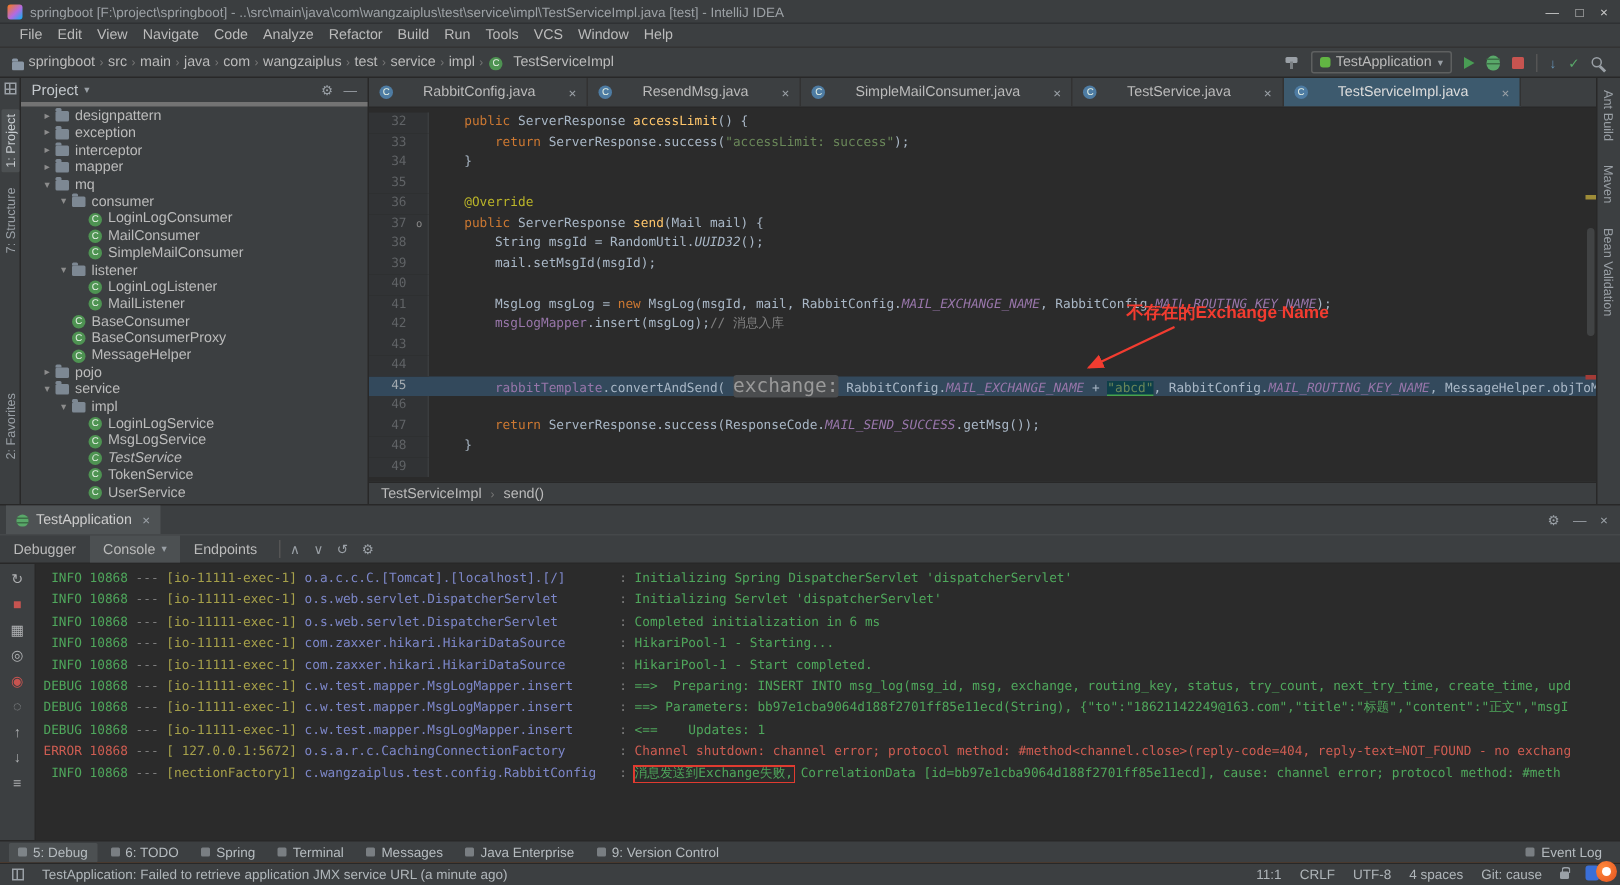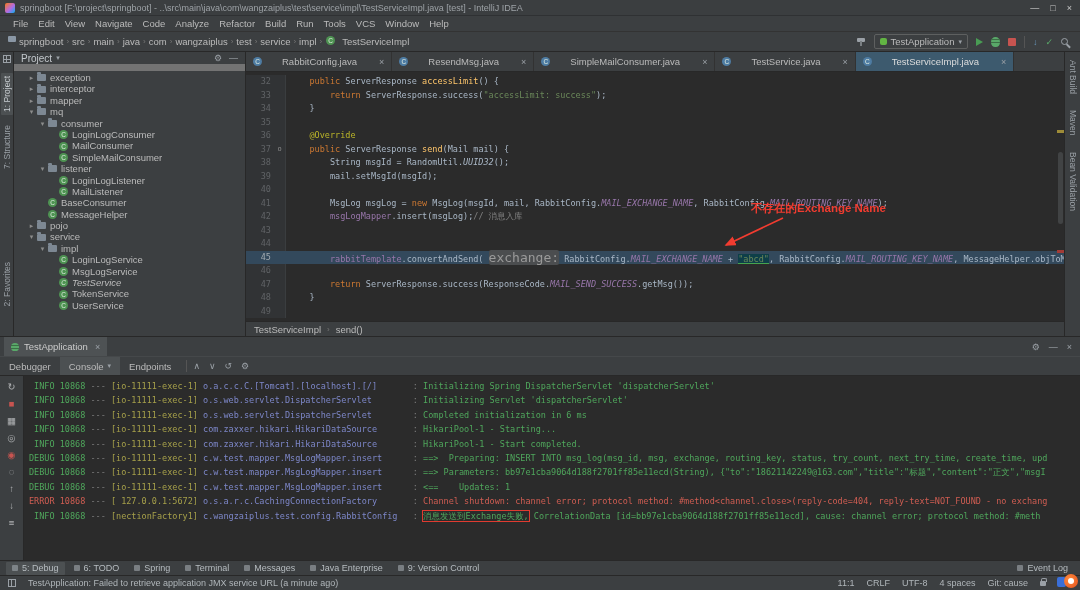--- a/index.html
+++ b/index.html
@@ -13,21 +13,21 @@
 .tb-title{flex:1;white-space:nowrap;overflow:hidden}
 .tb-controls{display:flex;gap:11px;color:#c8c8c8;padding-right:3px;font-size:9px}
 
 
 .menubar{height:16px;flex:none;display:flex;align-items:center;background:#3c3f41;font-size:9.5px;color:#bbb;padding-left:8px;border-bottom:1px solid #333}
 .menu-item{padding:0 5px}
 
 
 .navbar{height:20px;flex:none;display:flex;align-items:center;background:#3c3f41;border-bottom:1px solid #282828;font-size:9.5px;padding:0 8px}
 .crumbs{display:flex;align-items:center;gap:2px;color:#bbb;flex:1;white-space:nowrap;overflow:hidden}
-.crumb{display:flex;align-items:flex-start;gap:3px}
+.crumb{display:flex;align-items:flex-end;gap:3px}
 .crumb-sep{color:#777;font-size:8px;padding:0 1px}
 .mini-folder{width:8px;height:6px;background:#8a97a5;border-radius:1px;position:relative}
 .mini-folder::before{content:"";position:absolute;top:-2px;left:0;width:4px;height:2px;background:#8a97a5;border-radius:1px 1px 0 0}
 .nav-right{display:flex;align-items:center;gap:8px;padding-left:10px}
 .icon-hammer{position:relative;width:9px;height:9px}
 .icon-hammer::before{content:"";position:absolute;top:1px;left:0;width:8px;height:4px;background:#9aa0a6;border-radius:1px}
 .icon-hammer::after{content:"";position:absolute;top:4px;left:3px;width:2px;height:5px;background:#7a7f83}
 .run-chip{display:flex;align-items:center;gap:4px;border:1px solid #5e6060;border-radius:2px;height:15px;padding:0 5px;color:#bbb}
 .chip-icon{width:7px;height:7px;border-radius:2px;background:#62b543}
 .caret{font-size:7px;color:#9aa0a6}
@@ -50,21 +50,21 @@
 .stripe-grid::before{content:"";position:absolute;left:2px;top:0;bottom:0;width:1px;background:#9aa0a6}
 .stripe-grid::after{content:"";position:absolute;top:3px;left:0;right:0;height:1px;background:#9aa0a6}
 .vlabel{writing-mode:vertical-rl;transform:rotate(180deg);font-size:8.5px;color:#9aa0a6;white-space:nowrap}
 .vlabel.active{background:#4c5052;padding:3px 1px;border-radius:1px;color:#c7ccd0}
 .vlabel.push{margin-top:auto}
 .stripe-right{width:16px;flex:none;background:#3c3f41;border-left:1px solid #282828;display:flex;flex-direction:column;align-items:center;padding-top:8px;gap:16px}
 .vlabel-r{writing-mode:vertical-rl;font-size:8.5px;color:#9aa0a6;white-space:nowrap}
 
 
 .project{width:232px;flex:none;background:#3c3f41;border-right:1px solid #282828;display:flex;flex-direction:column;min-height:0}
-.project-header{height:19px;flex:none;display:flex;align-items:center;font-size:10px;color:#c3c8cc;padding:0 7px;gap:4px;border-bottom:7px solid #737373}
+.project-header{height:19px;flex:none;display:flex;align-items:center;font-size:10px;color:#c3c8cc;padding:0 7px;gap:4px;border-bottom:3px solid #737373}
 .ph-right{margin-left:auto;display:flex;gap:7px;color:#9aa0a6;font-size:9px}
 .project-tree{flex:1;overflow:hidden;font-size:9.5px;padding-top:1px}
 .tree-row{height:11.4px;line-height:11.4px;display:flex;align-items:center;color:#bbb;white-space:nowrap}
 .tree-arrow{width:9px;font-size:7px;color:#8c8c8c;text-align:center;flex:none}
 .icon-folder{width:9px;height:7px;background:#7d8893;border-radius:1px;position:relative;margin:0 4px 0 1px;flex:none}
 .icon-folder::before{content:"";position:absolute;top:-2px;left:0;width:4px;height:2px;background:#7d8893;border-radius:1px 1px 0 0}
 .icon-class{width:9px;height:9px;border-radius:50%;background:#4e9352;color:#e2eee2;font-size:6.5px;line-height:9px;text-align:center;margin:0 4px 0 1px;flex:none;font-family:"Liberation Sans",sans-serif}
 
 
 .editor{flex:1;display:flex;flex-direction:column;min-width:0;background:#2b2b2b}
@@ -245,20 +245,25 @@
         <span class="caret">▾</span>
         <span class="ph-right">
           <span>⚙</span>
           <span>—</span>
         </span>
       </div>
       <div class="project-tree" id="project-tree">
           <div class="tree-row" style="padding-left: 13px;">
             <span class="tree-arrow">▸</span>
             <span class="icon-folder"></span>
+            <span class="tree-label">designpattern</span>
+          </div>
+          <div class="tree-row" style="padding-left: 13px;">
+            <span class="tree-arrow">▸</span>
+            <span class="icon-folder"></span>
             <span class="tree-label">exception</span>
           </div>
           <div class="tree-row" style="padding-left: 13px;">
             <span class="tree-arrow">▸</span>
             <span class="icon-folder"></span>
             <span class="tree-label">interceptor</span>
           </div>
           <div class="tree-row" style="padding-left: 13px;">
             <span class="tree-arrow">▸</span>
             <span class="icon-folder"></span>
@@ -301,20 +306,25 @@
           </div>
           <div class="tree-row" style="padding-left: 35px;">
             <span class="tree-arrow"></span>
             <span class="icon-class">C</span>
             <span class="tree-label">MailListener</span>
           </div>
           <div class="tree-row" style="padding-left: 24px;">
             <span class="tree-arrow"></span>
             <span class="icon-class">C</span>
             <span class="tree-label">BaseConsumer</span>
+          </div>
+          <div class="tree-row" style="padding-left: 24px;">
+            <span class="tree-arrow"></span>
+            <span class="icon-class">C</span>
+            <span class="tree-label">BaseConsumerProxy</span>
           </div>
           <div class="tree-row" style="padding-left: 24px;">
             <span class="tree-arrow"></span>
             <span class="icon-class">C</span>
             <span class="tree-label">MessageHelper</span>
           </div>
           <div class="tree-row" style="padding-left: 13px;">
             <span class="tree-arrow">▸</span>
             <span class="icon-folder"></span>
             <span class="tree-label">pojo</span>

